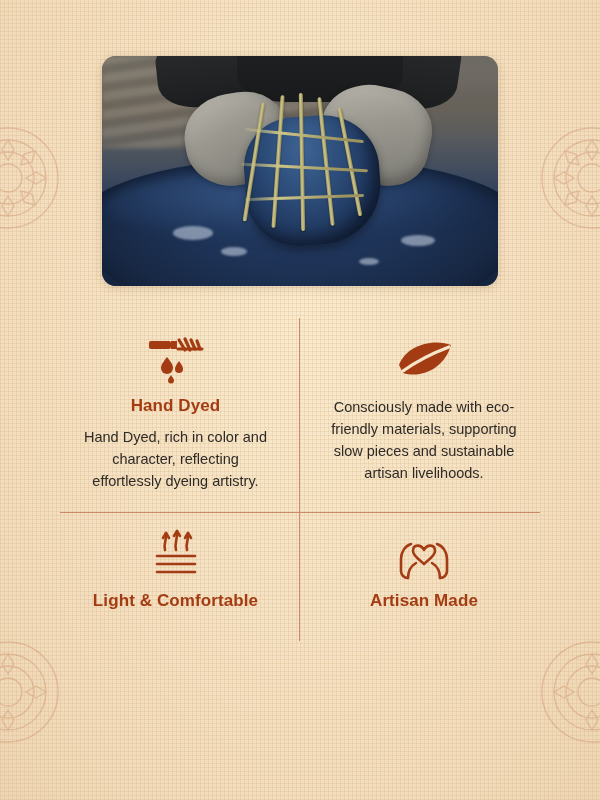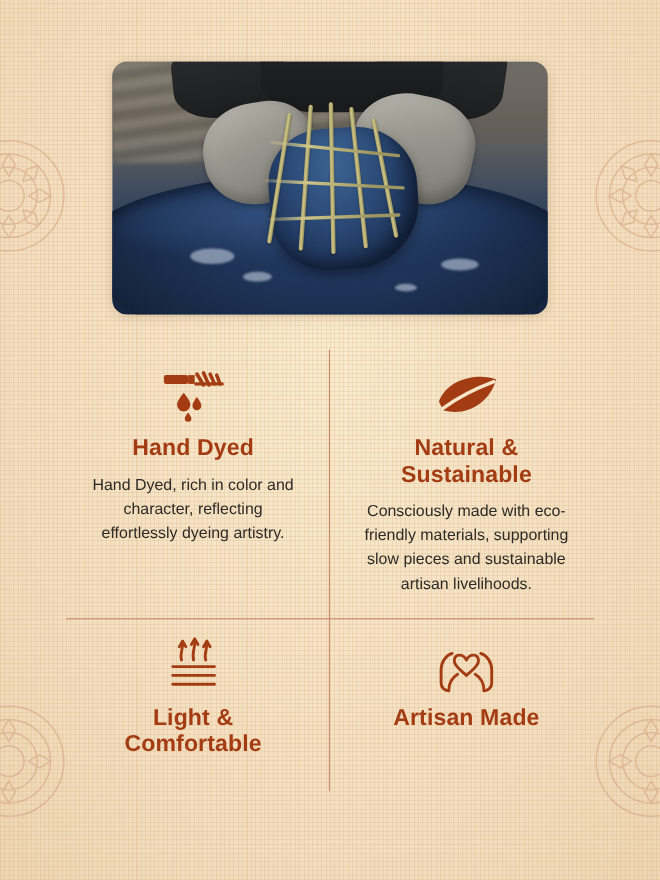--- a/index.html
+++ b/index.html
@@ -199,21 +199,21 @@
   .feature.col-left   { border-right: 1px solid #c98b6a; }
 
   .feature-icon {
     height: 56px;
     display: flex;
     align-items: center;
     justify-content: center;
     margin-bottom: 8px;
   }
   .feature-title {
-    font-size: 21px;
+    font-size: 17px;
     font-weight: bold;
     color: #a33c12;
     margin: 0 0 10px;
     letter-spacing: 0.1px;
   }
   .feature-desc {
     font-size: 14.5px;
     line-height: 1.52;
     color: #2d2a26;
     margin: 0;
@@ -328,21 +328,20 @@
       <p class="feature-desc">Hand Dyed, rich in color and character, reflecting effortlessly dyeing artistry.</p>
     </div>
 
     <div class="feature row-top col-right">
       <div class="feature-icon">
         <svg width="62" height="50" viewBox="0 0 62 50" fill="none">
           <path d="M6 30 C14 8 44 4 58 10 C52 32 30 44 10 38 Z" fill="#a33c12"></path>
           <path d="M10 36 C24 26 40 18 56 12" stroke="#f7e5c9" stroke-width="3.2" stroke-linecap="round" fill="none"></path>
         </svg>
       </div>
-      <h3 class="feature-title">Natural &amp; Sustainable</h3>
       <p class="feature-desc">Consciously made with eco-friendly materials, supporting slow pieces and sustainable artisan livelihoods.</p>
     </div>
 
     <div class="feature col-left">
       <div class="feature-icon">
         <svg width="62" height="54" viewBox="0 0 62 54" fill="none" stroke="#a33c12" stroke-width="2.6" stroke-linecap="round">
           <path d="M20 22 C18 16 22 12 21 5"></path>
           <path d="M21 5 l-3 5 M21 5 l3 5"></path>
           <path d="M31 22 C29 15 33 11 32 3"></path>
           <path d="M32 3 l-3 5 M32 3 l3 5"></path>

